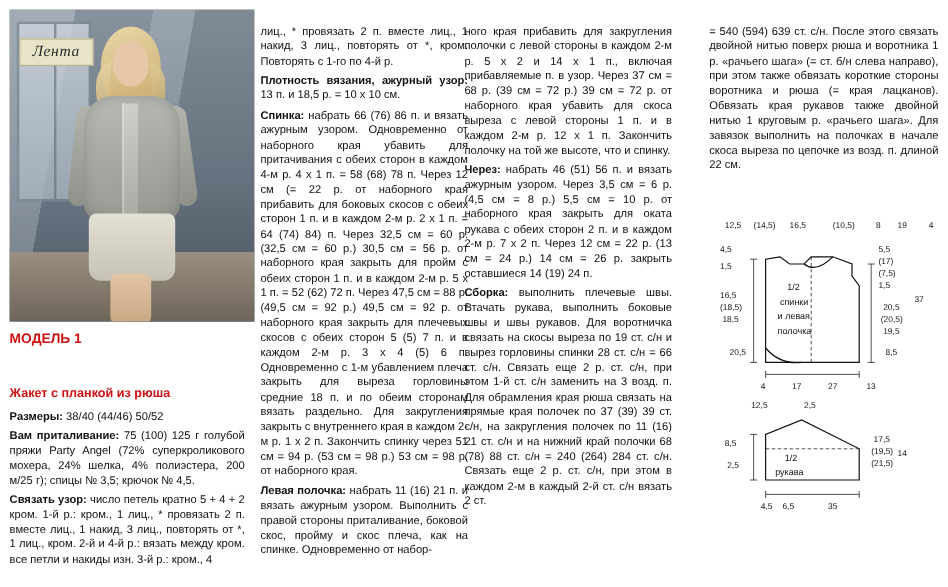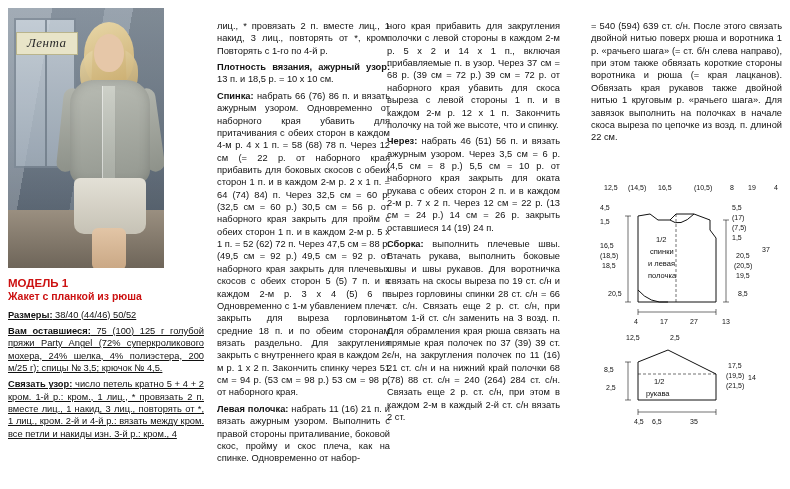--- a/index.html
+++ b/index.html
@@ -25,21 +25,21 @@
   
   .photo-col {
     position: absolute;
     left: 8px;
     top: 8px;
     width: 196px;
     height: 473px;
   }
   .photo {
     position: relative;
-    width: 156px;
+    width: 204px;
     height: 260px;
     overflow: hidden;
     background: linear-gradient(170deg, #6d7b8a 0%, #8c97a2 40%, #5d6775 100%);
   }
   
   .photo .bg-wall {
     position: absolute; left: 0; top: 0; width: 100%; height: 100%;
     background:
       linear-gradient(100deg, rgba(255,255,255,0.18) 0 22%, rgba(0,0,0,0.05) 22% 48%, rgba(255,255,255,0.10) 48% 62%, rgba(0,0,0,0.10) 62% 100%),
       linear-gradient(180deg, #8e9aa6 0%, #717e8c 55%, #4f5a66 100%);
@@ -129,27 +129,27 @@
     font-weight: bold;
     font-size: 11.5px;
     line-height: 1.25;
   }
   .model-sub {
     color: #cc1111;
     font-weight: bold;
     font-size: 10.5px;
     line-height: 1.25;
     margin-bottom: 5px;
+    margin-top: 32px;
   }
   .left-text {
     font-size: 9.3px;
     line-height: 1.33;
     text-align: justify;
     color: #111;
-    text-decoration: underline;
   }
   .left-text p { margin: 0 0 4px 0; }
   .left-text b { font-weight: bold; }
 
   
   .col {
     position: absolute;
     top: 20px;
     font-size: 9.3px;
     line-height: 1.33;
@@ -201,21 +201,21 @@
         <div class="fig-legs"></div>
       </div>
       <div class="logo-badge">Лента</div>
     </div>
 
     <div class="model-title">МОДЕЛЬ 1</div>
     <div class="model-sub">Жакет с планкой из рюша</div>
 
     <div class="left-text">
       <p><b>Размеры:</b> 38/40 (44/46) 50/52</p>
-      <p><b>Вам оставшиеся:</b> 75 (100) 125 г голубой пряжи Party Angel (72% суперкроликового мохера, 24% шелка, 4% полиэстера, 200 м/25 г); спицы № 3,5; крючок № 4,5.</p>
+      <p><b>Вам приталивание:</b> 75 (100) 125 г голубой пряжи Party Angel (72% суперкроликового мохера, 24% шелка, 4% полиэстера, 200 м/25 г); спицы № 3,5; крючок № 4,5.</p>
       <p><b>Связать узор:</b> число петель кратно 5 + 4 + 2 кром. 1-й р.: кром., 1 лиц., * провязать 2 п. вместе лиц., 1 накид, 3 лиц., повторять от *, 1 лиц., кром. 2-й и 4-й р.: вязать между кром. все петли и накиды изн. 3-й р.: кром., 4</p>
     </div>
   </div>
 
   <div class="col col-2">
     <p>лиц., * провязать 2 п. вместе лиц., 1 накид, 3 лиц., повторять от *, кром. Повторять с 1-го по 4-й р.</p>
     <p><b>Плотность вязания, ажурный узор:</b> 13 п. и 18,5 р. = 10 х 10 см.</p>
     <p><b>Спинка:</b> набрать 66 (76) 86 п. и вязать ажурным узором. Одновременно от наборного края убавить для притачивания с обеих сторон в каждом 4-м р. 4 х 1 п. = 58 (68) 78 п. Через 12 см (= 22 р. от наборного края прибавить для боковых скосов с обеих сторон 1 п. и в каждом 2-м р. 2 х 1 п. = 64 (74) 84) п. Через 32,5 см = 60 р. (32,5 см = 60 р.) 30,5 см = 56 р. от наборного края закрыть для пройм с обеих сторон 1 п. и в каждом 2-м р. 5 х 1 п. = 52 (62) 72 п. Через 47,5 см = 88 р. (49,5 см = 92 р.) 49,5 см = 92 р. от наборного края закрыть для плечевых скосов с обеих сторон 5 (5) 7 п. и в каждом 2-м р. 3 х 4 (5) 6 п. Одновременно с 1-м убавлением плеча закрыть для выреза горловины средние 18 п. и по обеим сторонам вязать раздельно. Для закругления закрыть с внутреннего края в каждом 2-м р. 1 х 2 п. Закончить спинку через 51 см = 94 р. (53 см = 98 р.) 53 см = 98 р. от наборного края.</p>
     <p><b>Левая полочка:</b> набрать 11 (16) 21 п. и вязать ажурным узором. Выполнить с правой стороны приталивание, боковой скос, пройму и скос плеча, как на спинке. Одновременно от набор-</p>
   </div>

